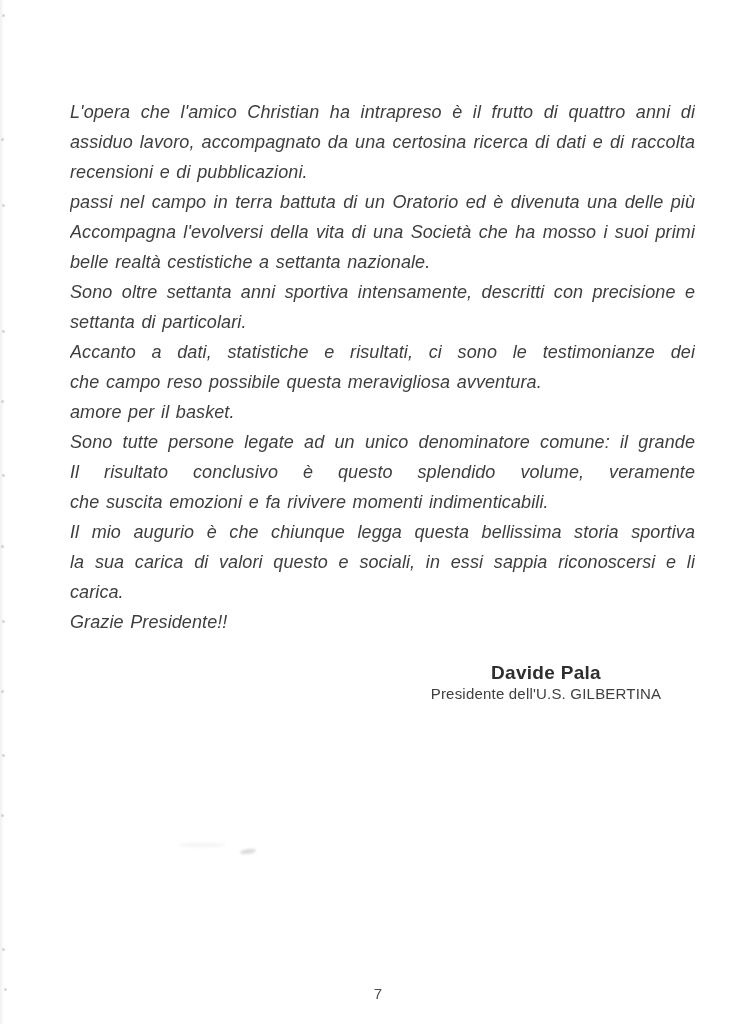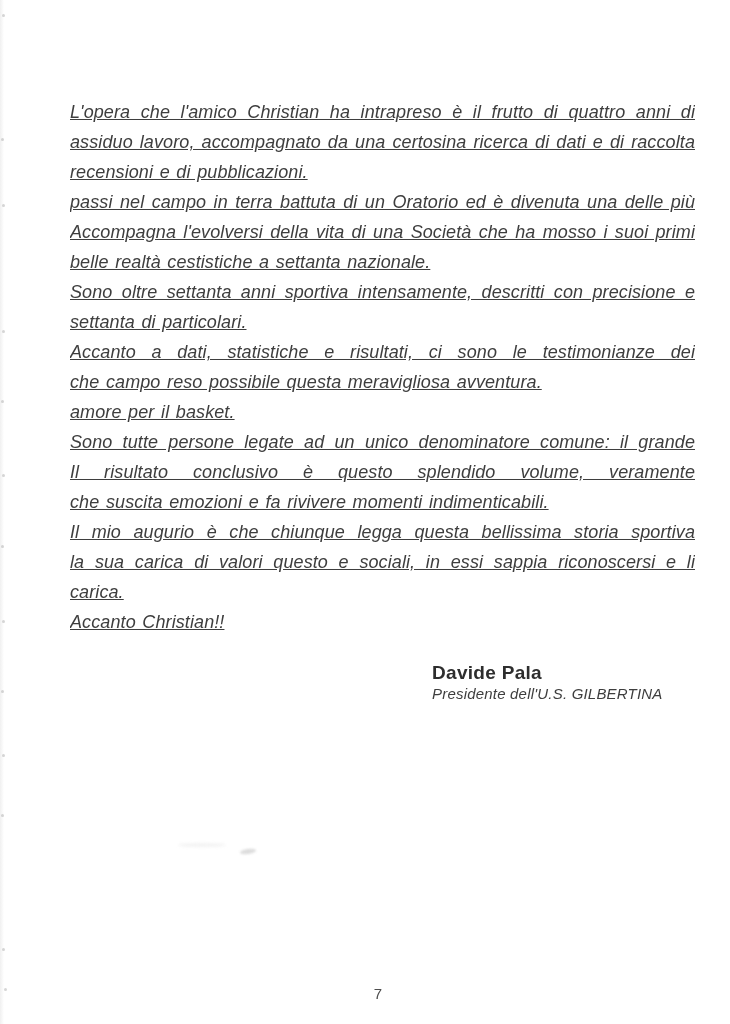--- a/index.html
+++ b/index.html
@@ -62,47 +62,45 @@
   .line {
     font-style: italic;
     font-size: 18px;
     line-height: 30px;
     height: 30px;
     overflow: hidden;
     color: #3e3e3e;
     text-align: justify;
     word-spacing: 1.5px;
     letter-spacing: 0.1px;
-    text-decoration: underline;
   }
   
   .line:not(.last)::after {
     content: "";
     display: inline-block;
     width: 100%;
     height: 0;
   }
 
   
   .signature {
     position: absolute;
     left: 424px;
     top: 661px;
     width: 244px;
-    margin-left: 8px;
+    text-align: center;
   }
   .sig-name {
     font-weight: bold;
     font-size: 19px;
     line-height: 23px;
     color: #2e2e2e;
     letter-spacing: 0.3px;
   }
   .sig-title {
-    font-style: italic;
     font-size: 15px;
     line-height: 20px;
     color: #3e3e3e;
     letter-spacing: 0.2px;
   }
 
   
   .page-number {
     position: absolute;
     left: 356px;
@@ -164,21 +162,21 @@
       <div class="paragraph">
         <div class="line">Il risultato conclusivo è questo splendido volume, veramente appassionante,</div>
         <div class="line last">che suscita emozioni e fa rivivere momenti indimenticabili.</div>
       </div>
       <div class="paragraph">
         <div class="line">Il mio augurio è che chiunque legga questa bellissima storia sportiva apprezzi</div>
         <div class="line">la sua carica di valori questo e sociali, in essi sappia riconoscersi e li faccia</div>
         <div class="line last">carica.</div>
       </div>
       <div class="paragraph">
-        <div class="line last">Accanto Christian!!</div>
+        <div class="line last">Grazie Presidente!!</div>
       </div>
     </div>
 
   <div class="signature">
     <div class="sig-name">Davide Pala</div>
     <div class="sig-title">Presidente dell'U.S. GILBERTINA</div>
   </div>
 
   <div class="page-number">7</div>
 

